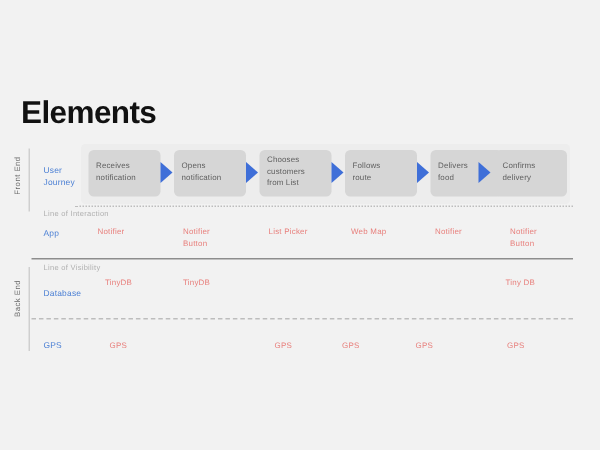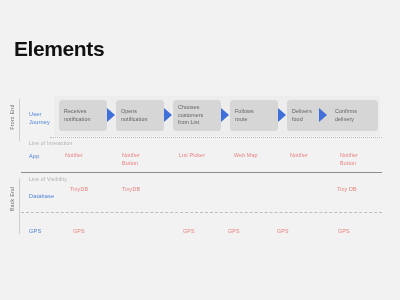--- a/index.html
+++ b/index.html
@@ -18,21 +18,21 @@
   #canvas {
     position: relative;
     width: 400px;
     height: 300px;
   }
 
   
   .page-title {
     position: absolute;
     left: 14px;
-    top: 38px;
+    top: 65px;
     font-size: 21px;
     font-weight: bold;
     color: #111111;
     letter-spacing: -0.4px;
     line-height: 1;
   }
 
   
   .side-label {
     position: absolute;

